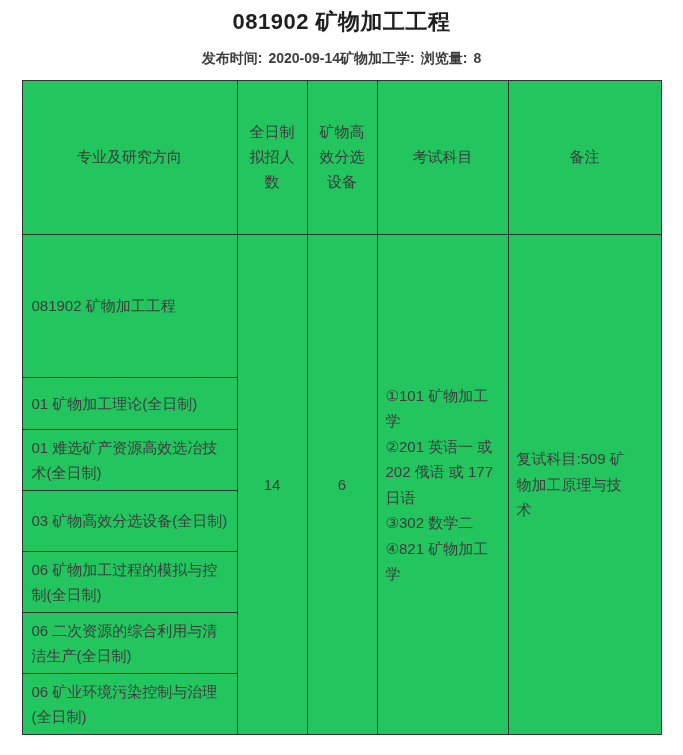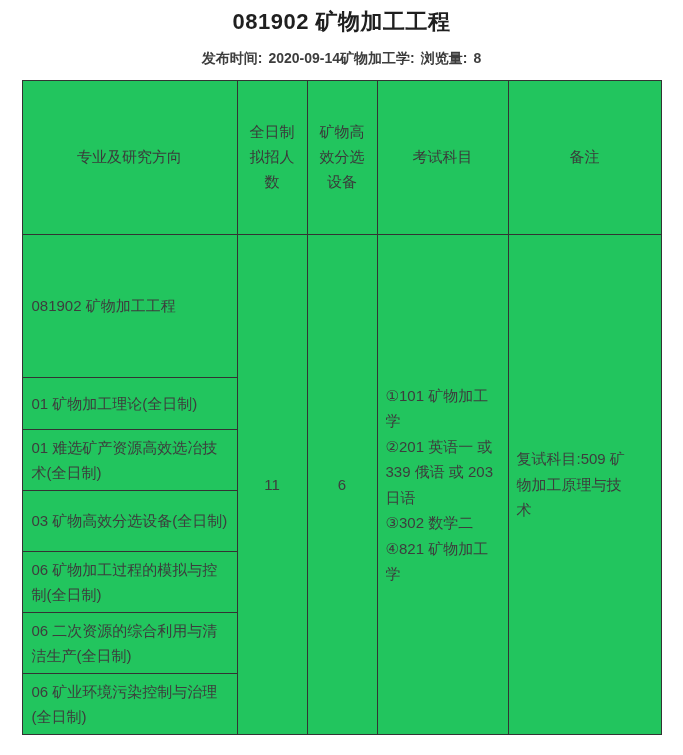--- a/index.html
+++ b/index.html
@@ -107,26 +107,26 @@
     <tbody>
       <tr>
         <th class="hdr">专业及研究方向</th>
         <th class="hdr">全日制拟招人数</th>
         <th class="hdr">矿物高效分选设备</th>
         <th class="hdr">考试科目</th>
         <th class="hdr">备注</th>
       </tr>
       <tr>
         <td class="major-cell row-tall">081902 矿物加工工程</td>
-        <td class="num-cell" rowspan="7">11</td>
+        <td class="num-cell" rowspan="7">14</td>
         <td class="num-cell" rowspan="7">6</td>
         <td class="exam-cell" rowspan="7">
           <div class="exam-list">
             <p class="exam-item">①101 矿物加工学</p>
-            <p class="exam-item">②201 英语一 或 339 俄语 或 203 日语</p>
+            <p class="exam-item">②201 英语一 或 202 俄语 或 177 日语</p>
             <p class="exam-item">③302 数学二</p>
             <p class="exam-item">④821 矿物加工学</p>
           </div>
         </td>
         <td class="remark-cell" rowspan="7">
           <div class="remark-text">复试科目:509 矿物加工原理与技术</div>
         </td>
       </tr>
       <tr>
         <td class="major-cell row-short">01 矿物加工理论(全日制)</td>

